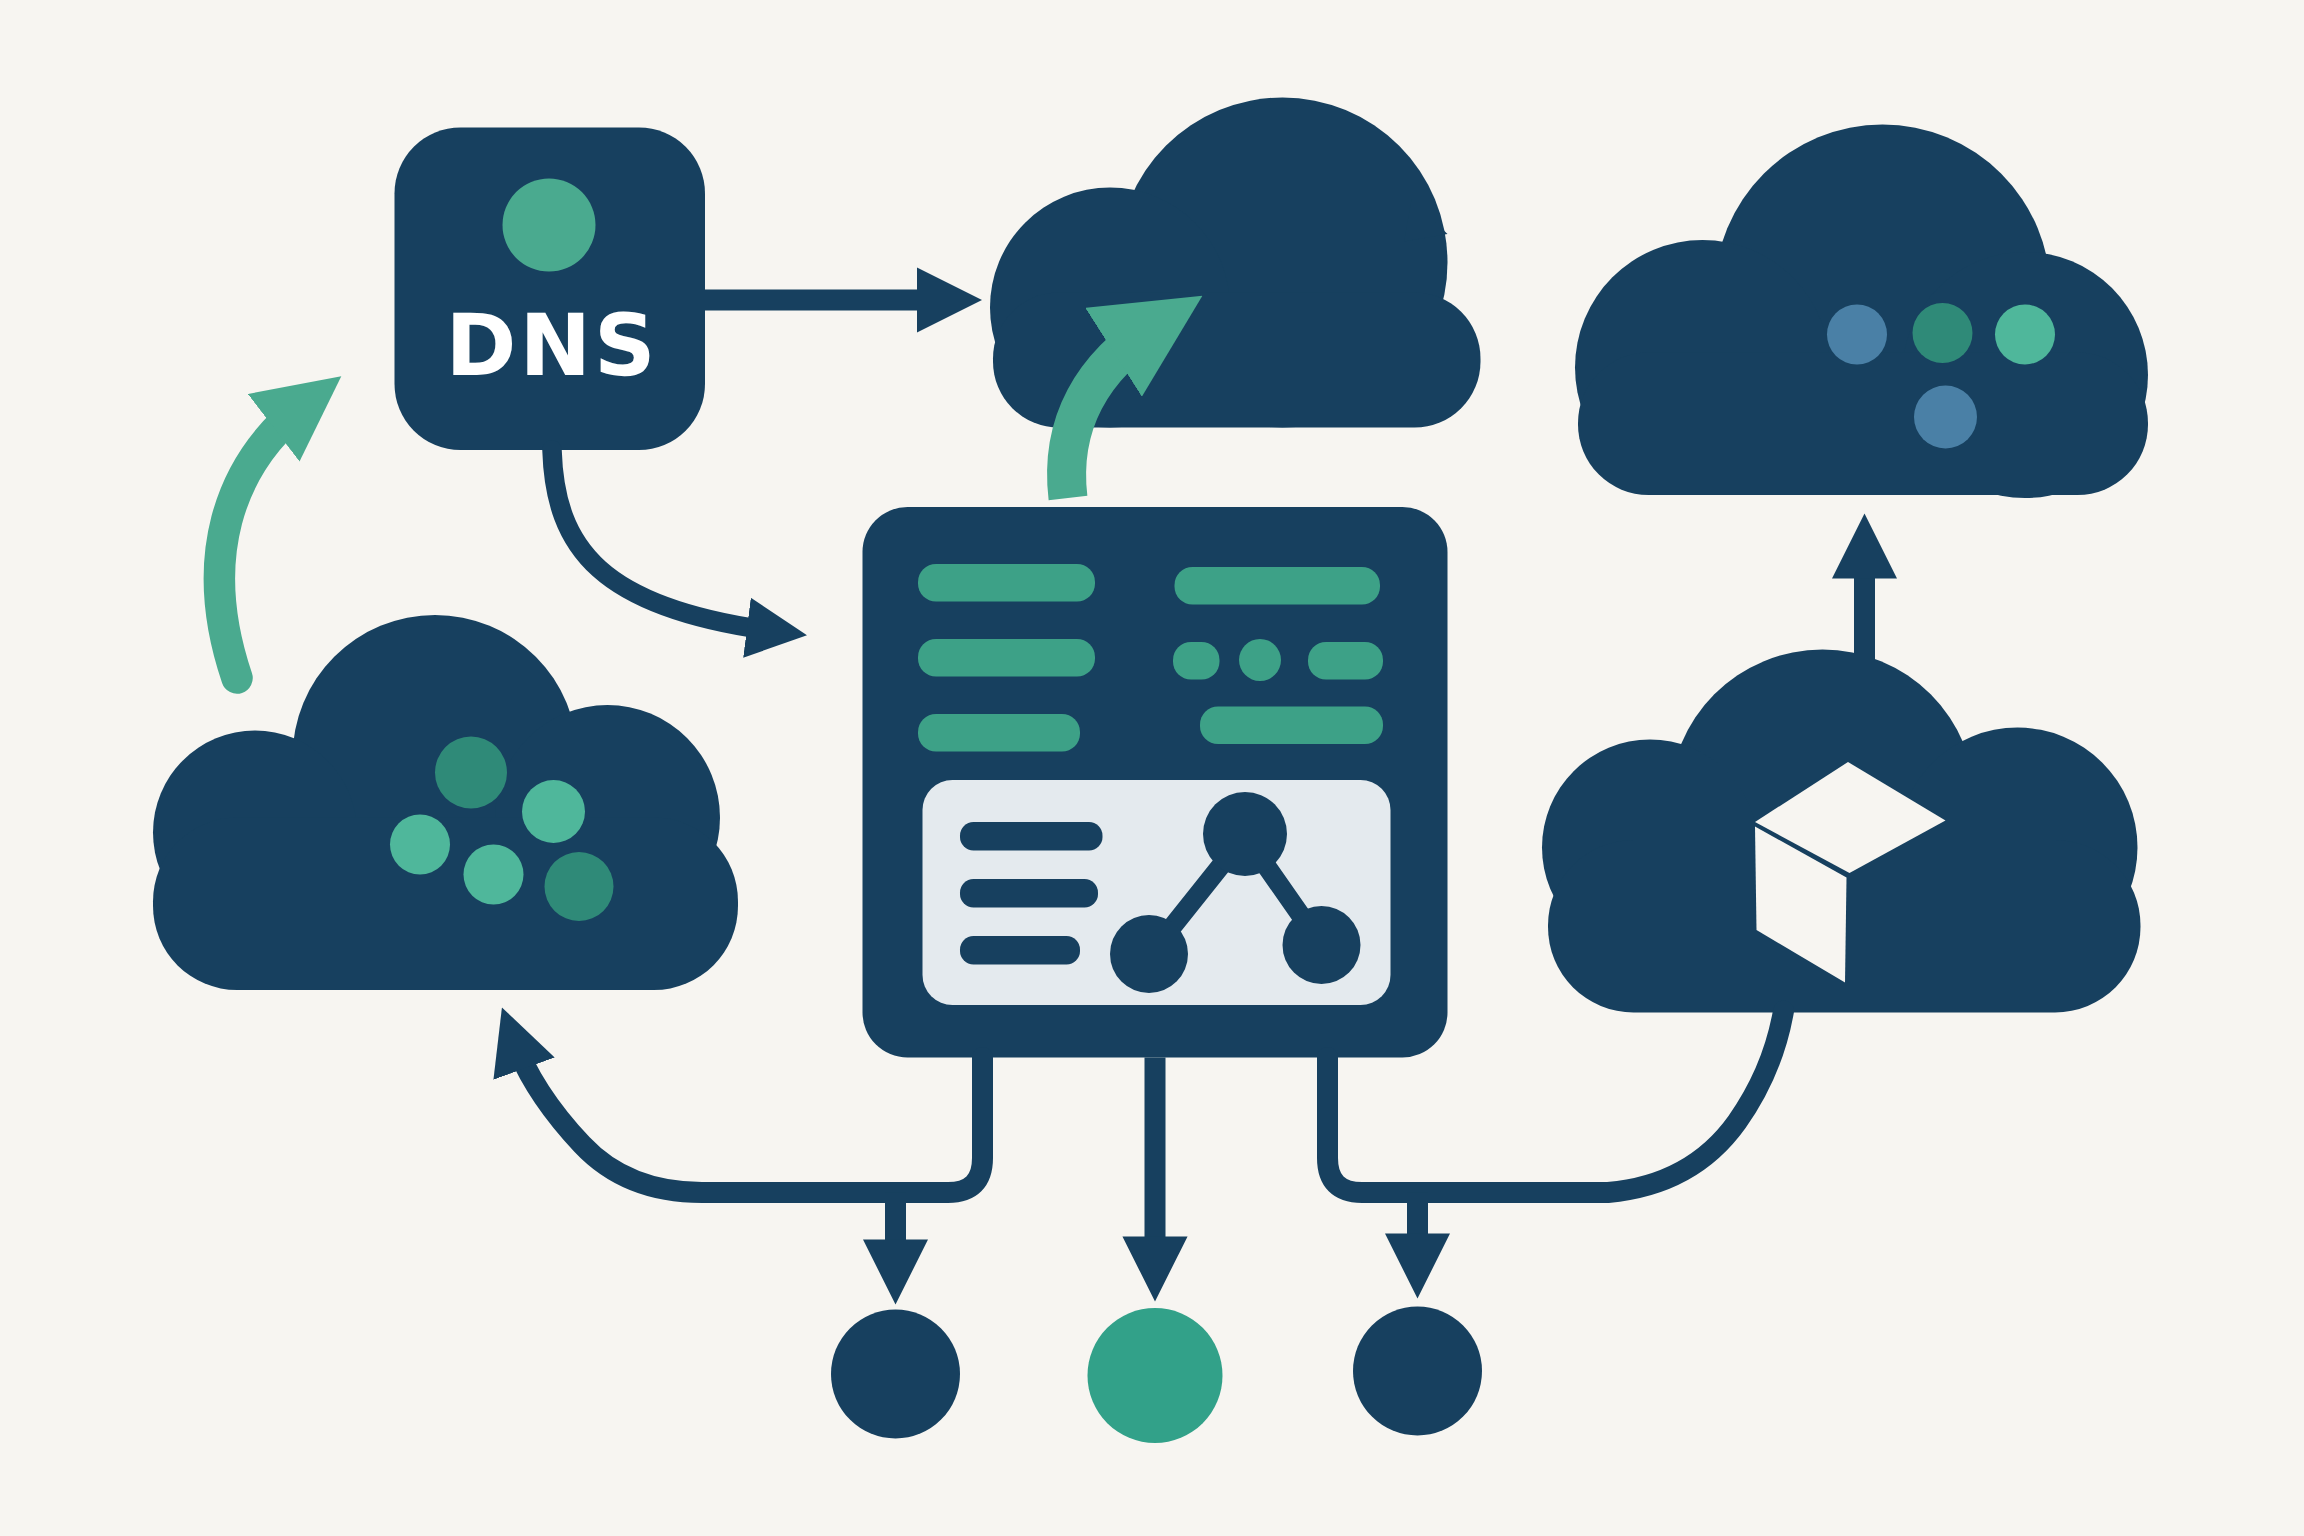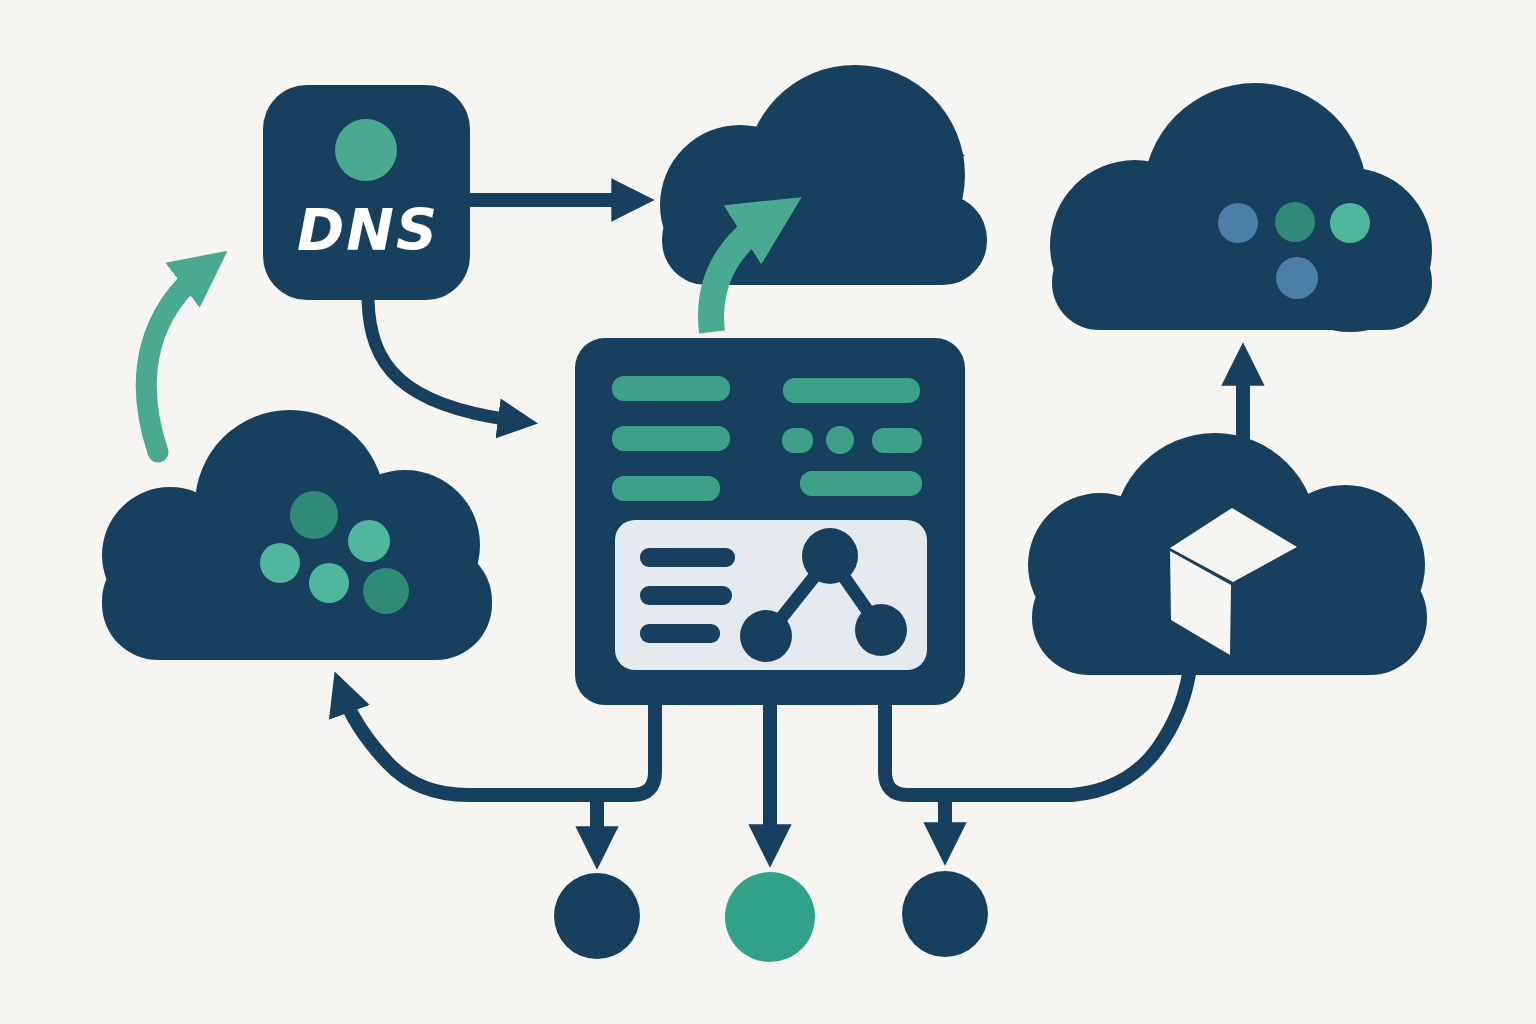--- a/index.html
+++ b/index.html
@@ -7,21 +7,21 @@
     --teal_light:#4fb79b; --teal_dark:#2f8a78; --green_bar:#3da187;
     --green_circle:#32a189; --steel_blue:#4a80a6; --panel_light:#e4eaee;
     --cube_white:#f7f5f1; --text_white:#ffffff;
   }
   html,body{margin:0;padding:0;}
   body{
     width:1536px;height:1024px;overflow:hidden;
     background:var(--background);
     font-family:"DejaVu Sans","Liberation Sans",sans-serif;
   }
-  .canvas{width:1536px;height:852px;position:relative;font-style:italic;}
+  .canvas{width:1536px;height:852px;position:relative;}
   svg{display:block;}
   .navy{fill:var(--navy);}
   .stroke-navy{stroke:var(--navy);fill:none;}
   .stroke-green{stroke:var(--teal_arrow);fill:none;}
   .bar-green{fill:var(--green_bar);}
   .dot-blue{fill:var(--steel_blue);}
   .dot-green{fill:var(--teal_dark);}
   .dot-teal{fill:var(--teal_light);}
   .panel-light{fill:var(--panel_light);}
   .cube-face{fill:var(--cube_white);}

